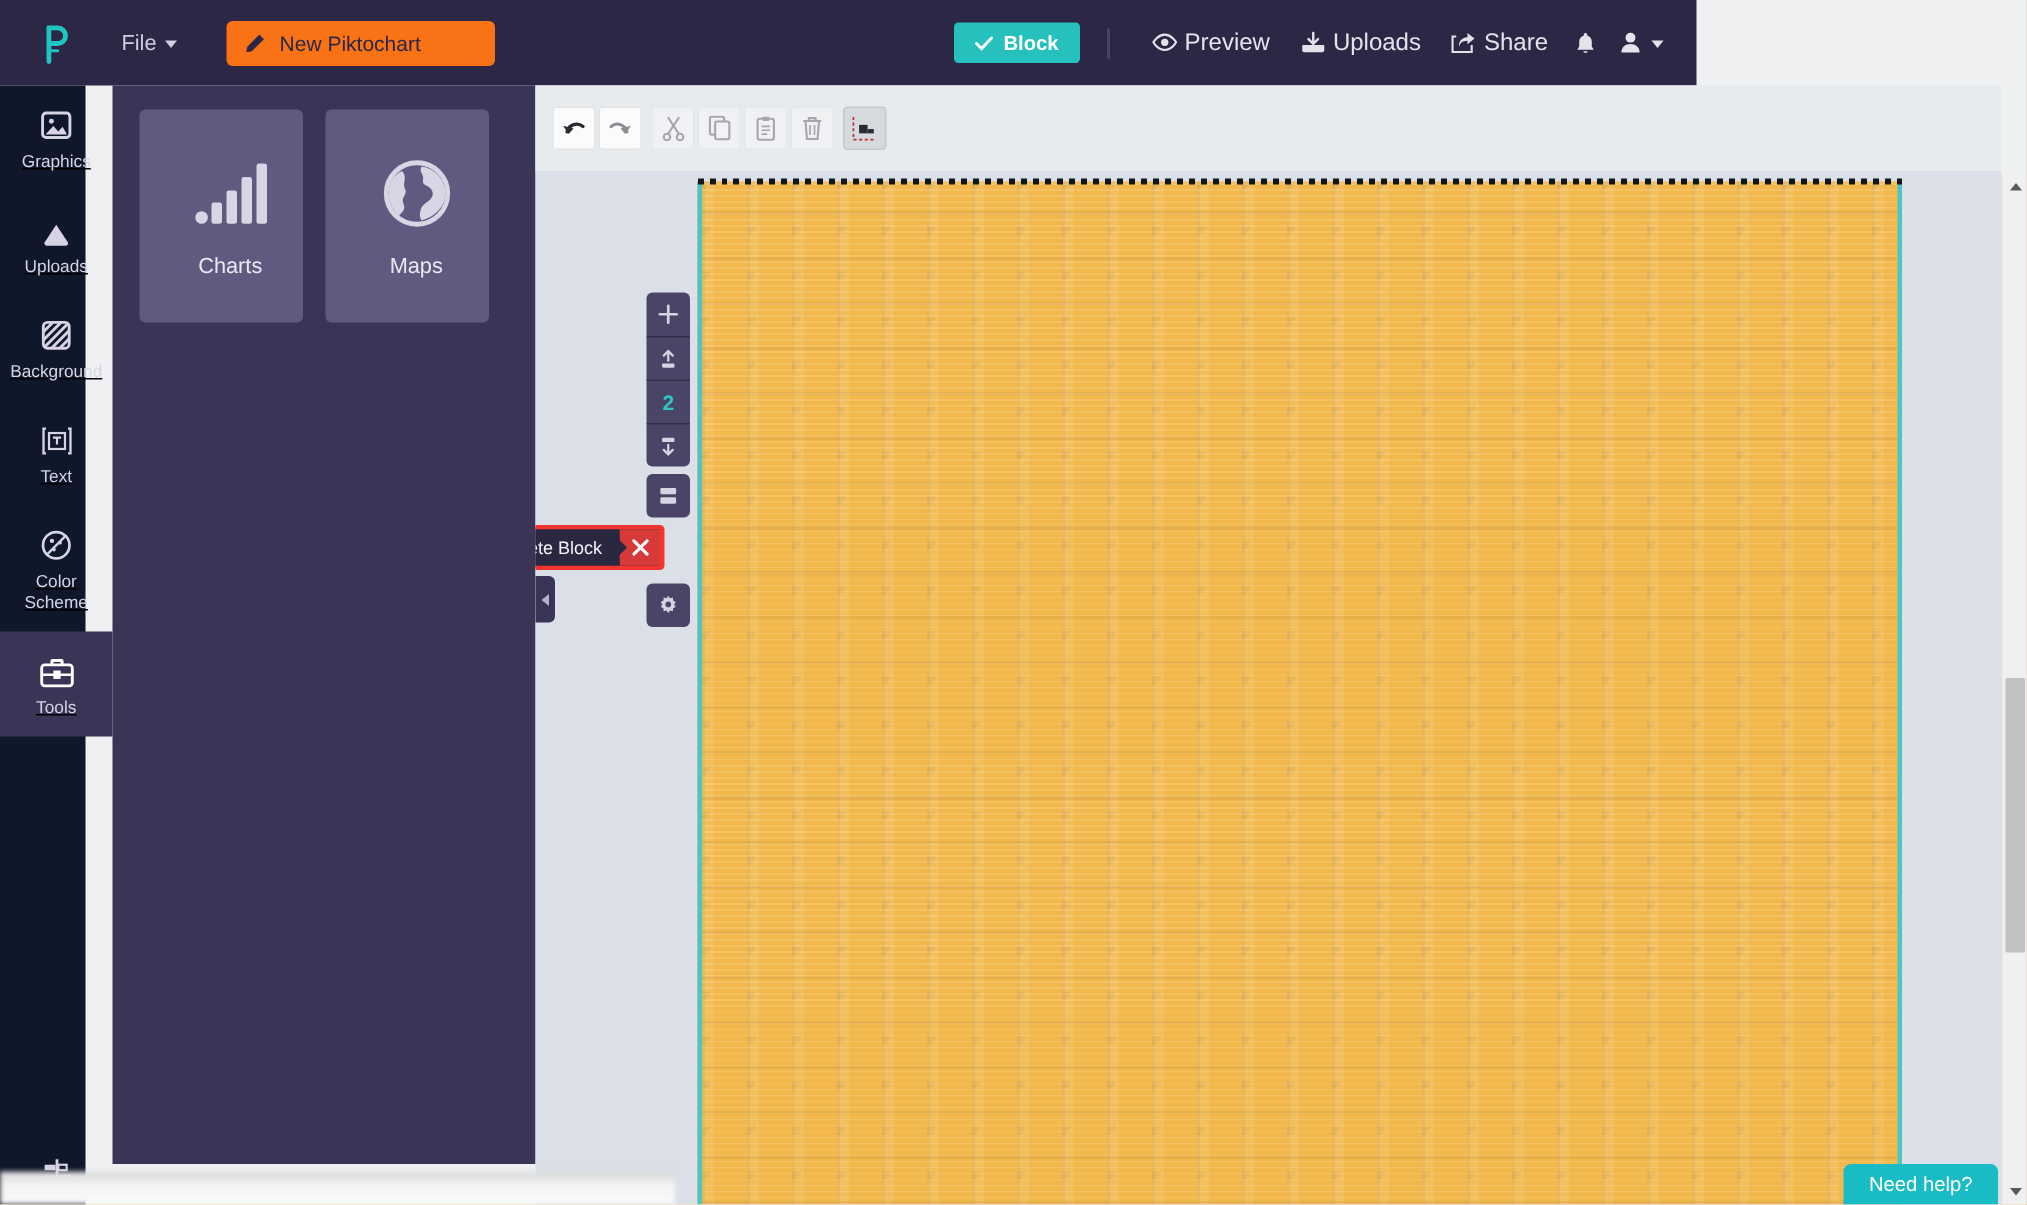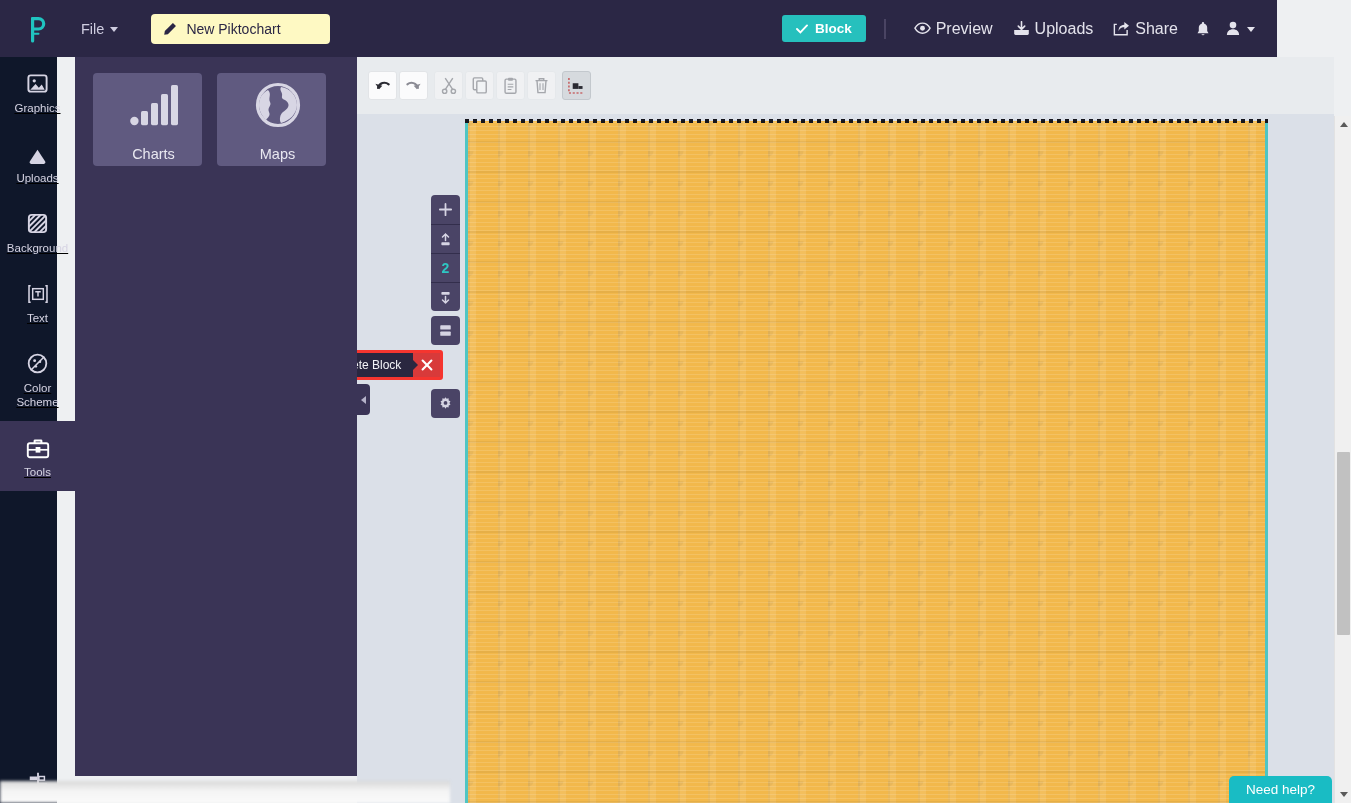--- a/index.html
+++ b/index.html
@@ -7,21 +7,21 @@
   html, body {
     width: 1351px; height: 803px;
     overflow: hidden;
     font-family: "Liberation Sans", sans-serif;
     background: #eef0f2;
   }
   #app { position: relative; width: 1351px; height: 803px; }
 
   
   .topbar {
-    position: absolute; left: 0; top: 0; width: 1277px; height: 57px;
+    position: absolute; left: 0; top: 0; width: 1131px; height: 57px;
     background: #2b2745;
     display: flex; align-items: center; text-align: right;
   }
   .logo-wrap { width: 75px; display: flex; align-items: center; justify-content: center; }
   .logo { width: 22px; height: 26px; position: relative; }
   .logo svg { display: block; }
 
   .file-menu {
     display: flex; align-items: center; gap: 6px;
     color: #cfcde0; font-size: 14.5px; cursor: pointer;
@@ -30,21 +30,21 @@
   .caret-dn {
     width: 0; height: 0;
     border-left: 4.5px solid transparent; border-right: 4.5px solid transparent;
     border-top: 5px solid #cfcde0;
     margin-top: 2px;
   }
 
   .title-pill {
     margin-left: 27px;
     width: 179px; height: 30px; border-radius: 4px;
-    background: #fef9c3;
+    background: #f97316;
     display: flex; align-items: center; gap: 9px;
     padding: 12px 12px;
     cursor: text;
   }
   .title-pill .txt { color: #2b2745; font-size: 14px; white-space: nowrap; }
 
   .topbar-right {
     margin-left: auto; display: flex; align-items: center; gap: 0;
     padding-right: 14px;
   }
@@ -81,21 +81,21 @@
     display: flex; justify-content: center; cursor: pointer;
   }
 
   
   .panel {
     position: absolute; left: 75px; top: 57px; width: 282px; height: 719px;
     background: #3a3456;
   }
   .cards { padding: 16px 0 0 18px; display: flex; flex-wrap: wrap; gap: 15px; width: 260px; }
   .card {
-    width: 109px; height: 93px; border-radius: 4px;
+    width: 109px; height: 142px; border-radius: 4px;
     background: #605a80;
     display: flex; flex-direction: column; align-items: center; justify-content: center;
     gap: 14px; cursor: pointer; padding-left: 12px;
   }
   .card .c-ico { height: 54px; display: flex; align-items: center; justify-content: center; }
   .card .c-lbl { color: #e9e8f0; font-size: 14.5px; }
 
   
   .collapse-tab {
     position: absolute; left: 357px; top: 384px;

